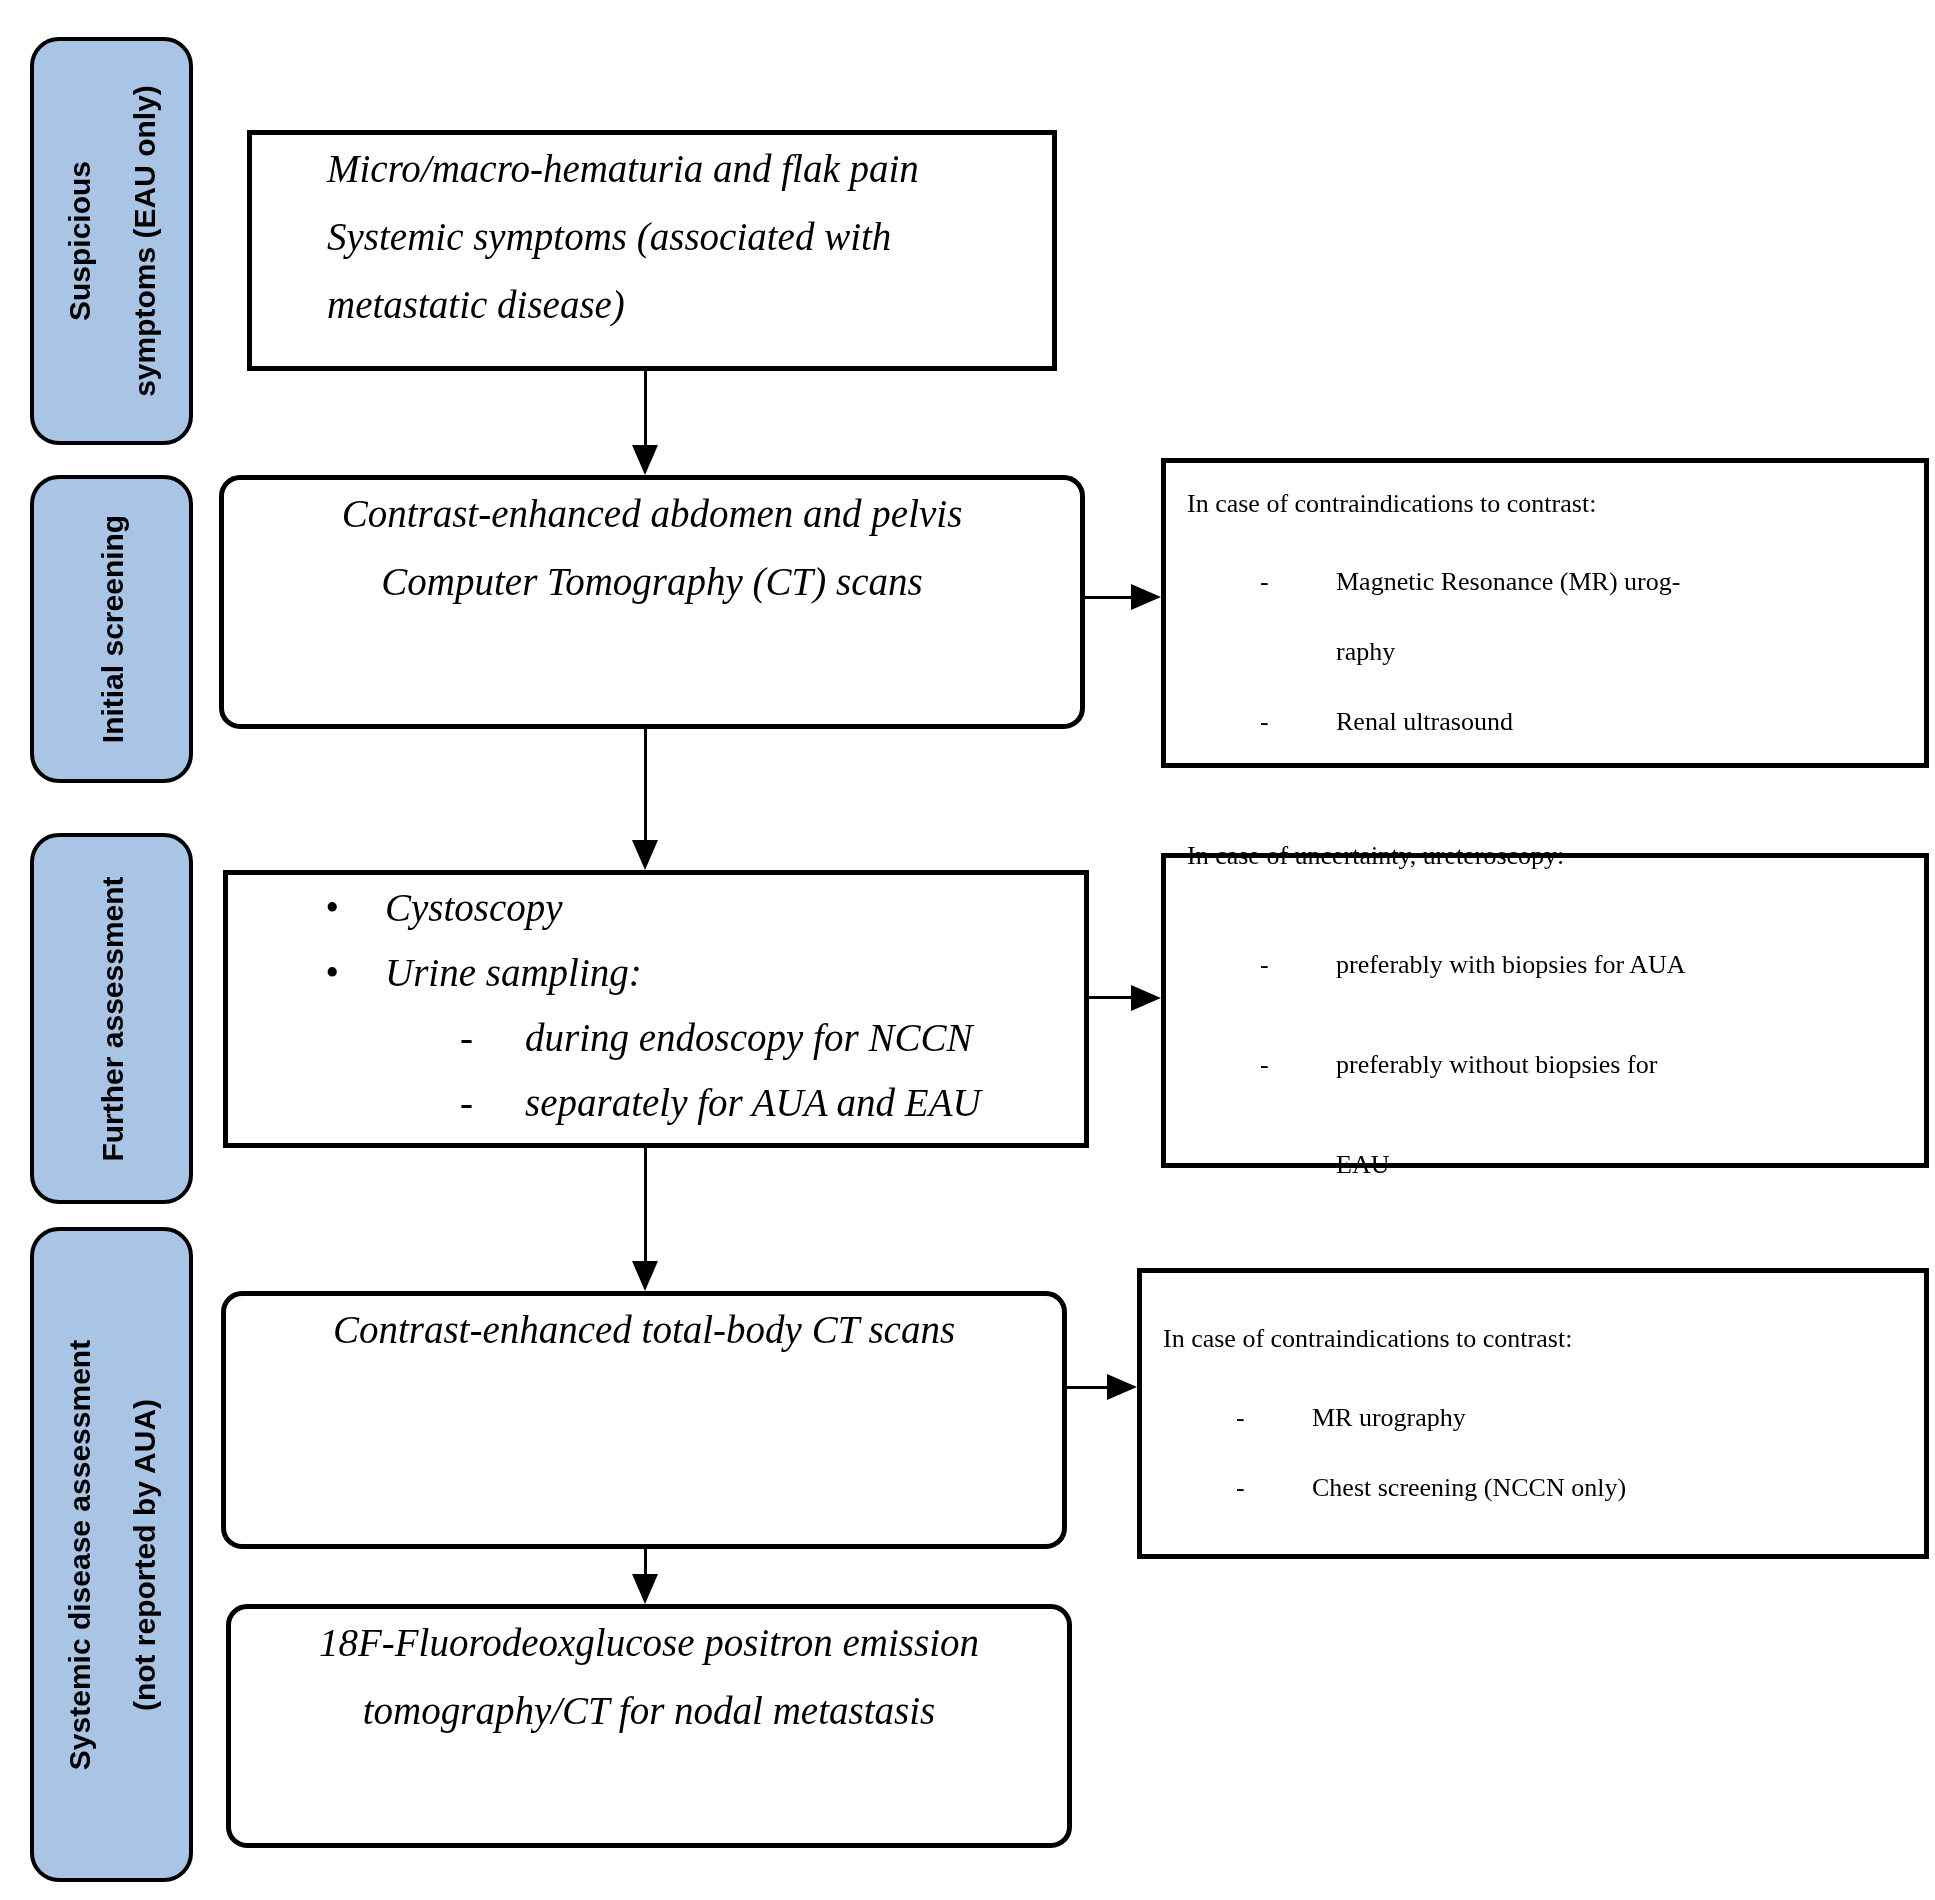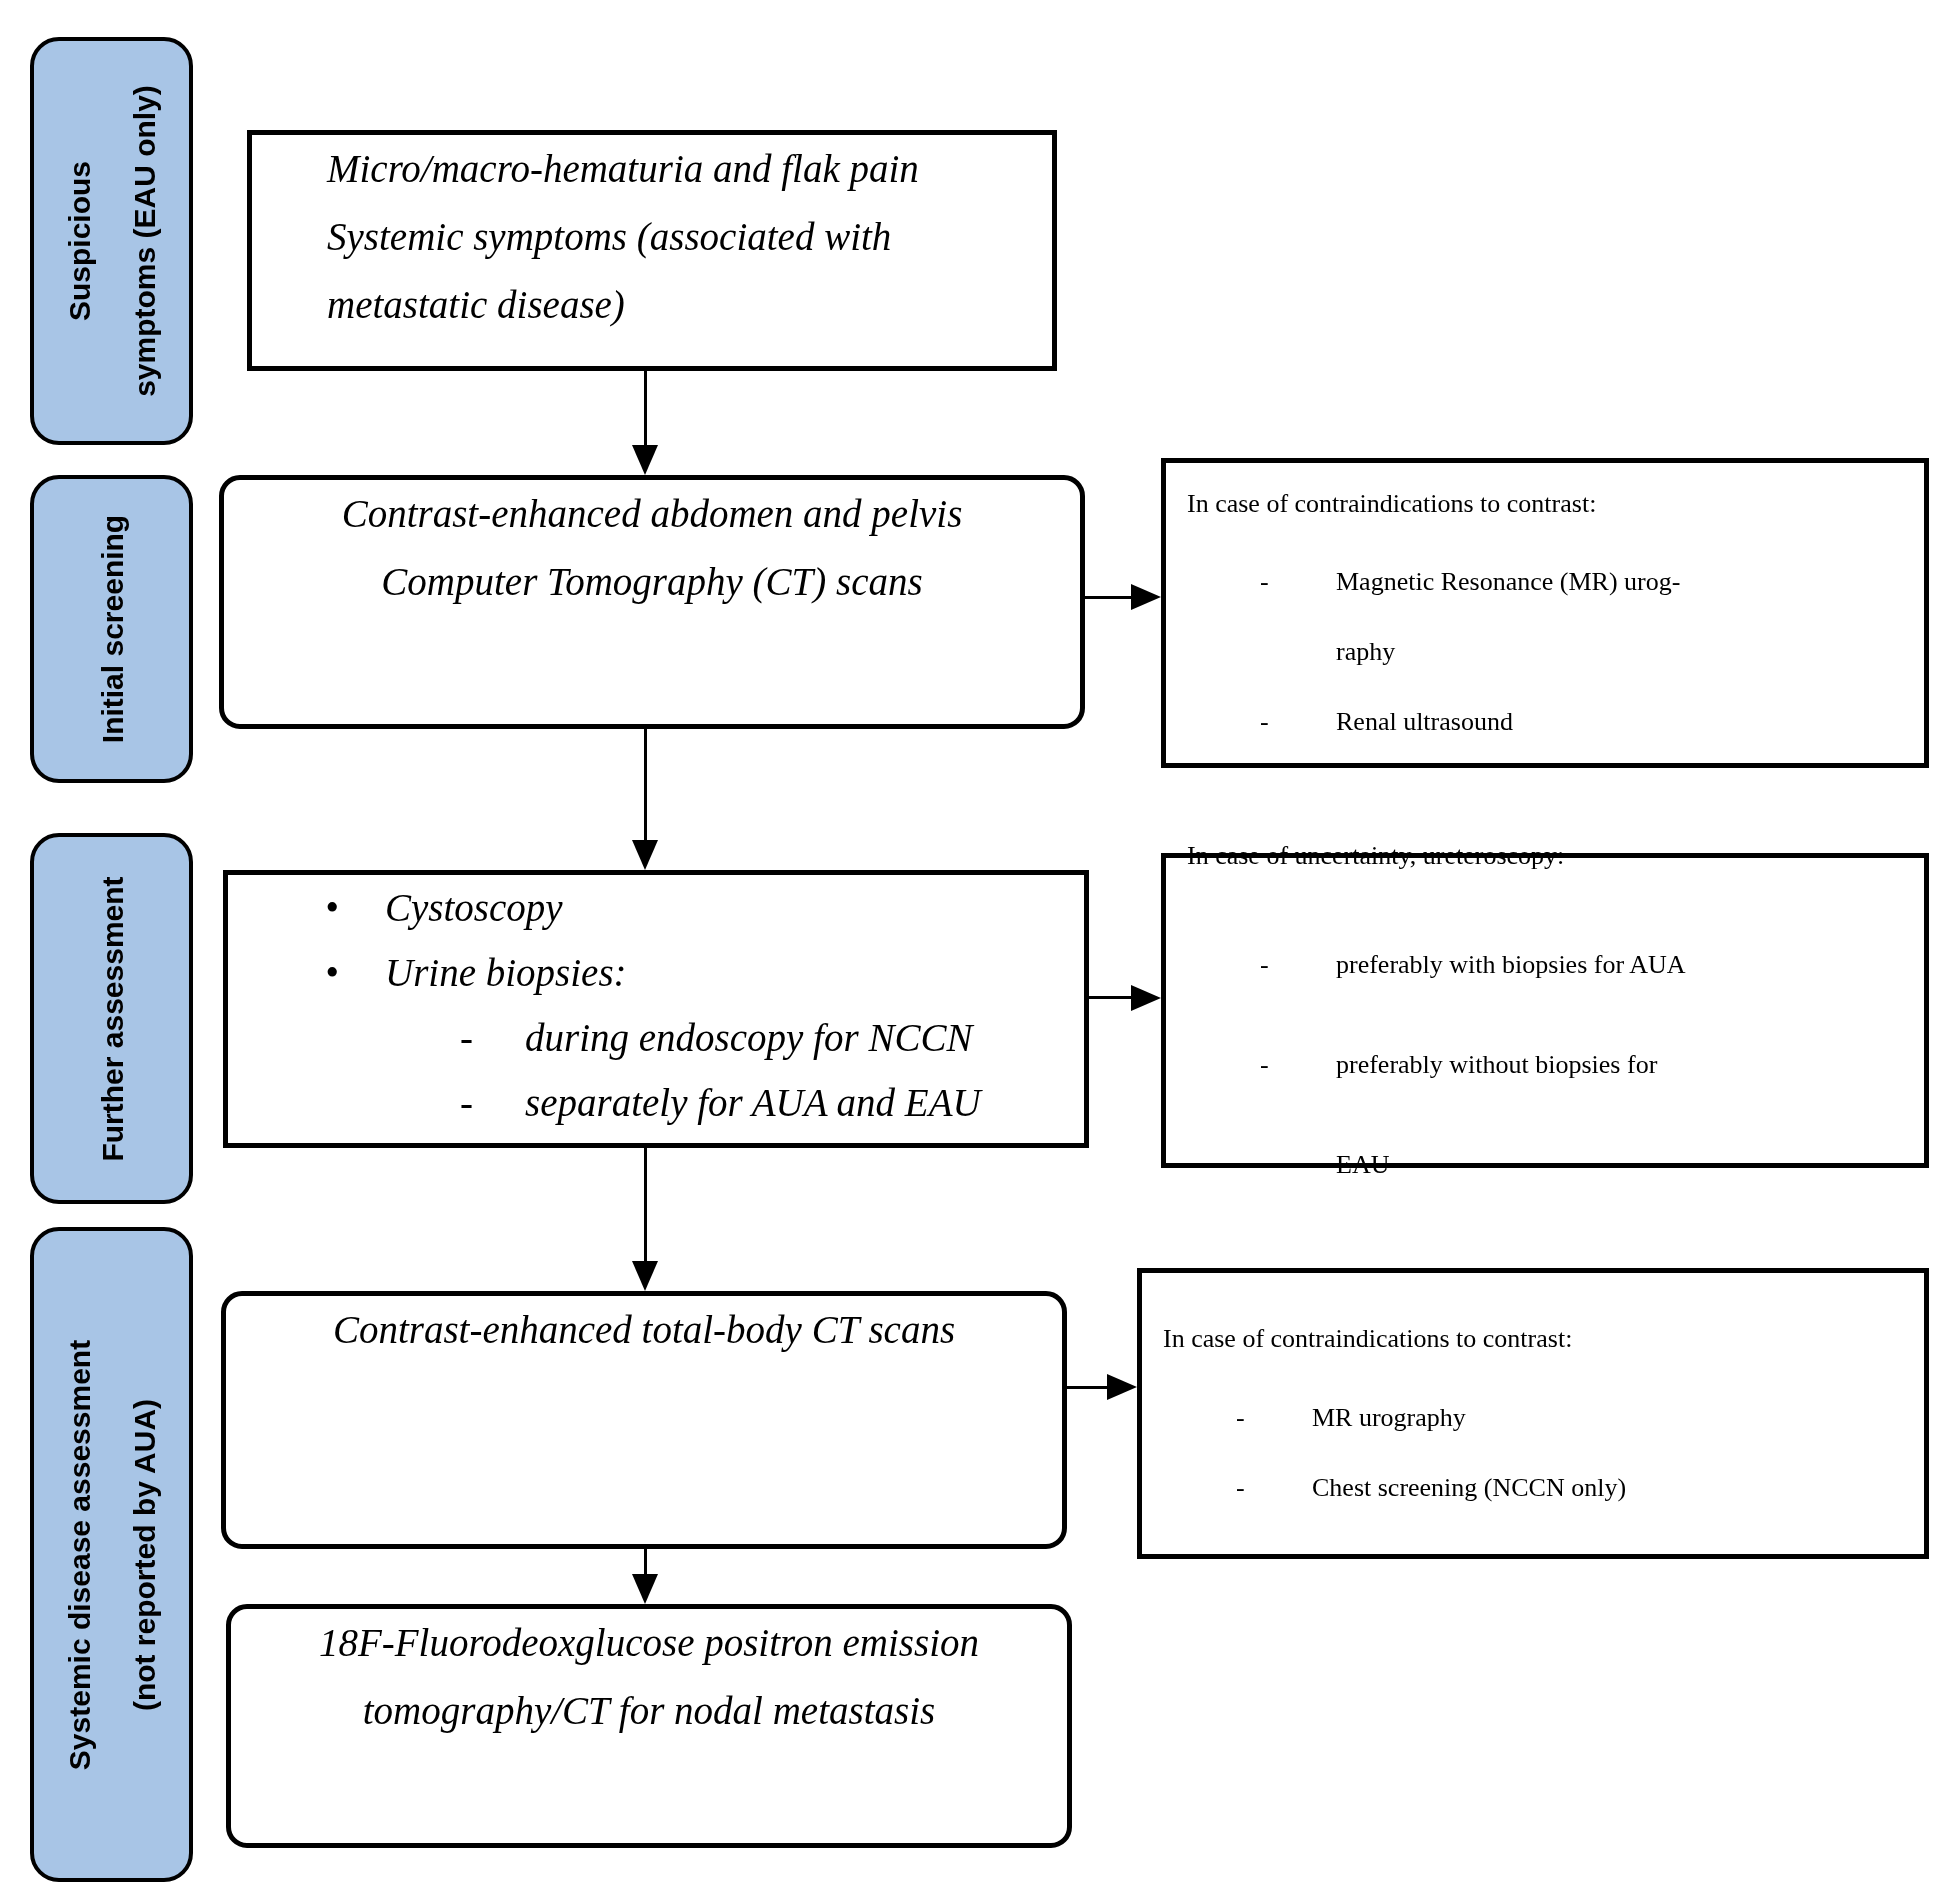--- a/index.html
+++ b/index.html
@@ -92,21 +92,21 @@
     <div class="tline">Computer Tomography (CT) scans</div>
   </div>
 
   <div class="fbox" style="left:223px;top:870px;width:866px;height:278px;">
     <div class="brow">
       <span class="mk">•</span>
       <span>Cystoscopy</span>
     </div>
     <div class="brow">
       <span class="mk">•</span>
-      <span>Urine biopsies:</span>
+      <span>Urine sampling:</span>
     </div>
     <div class="drow">
       <span class="mk">-</span>
       <span>during endoscopy for NCCN</span>
     </div>
     <div class="drow">
       <span class="mk">-</span>
       <span>separately for AUA and EAU</span>
     </div>
   </div>

